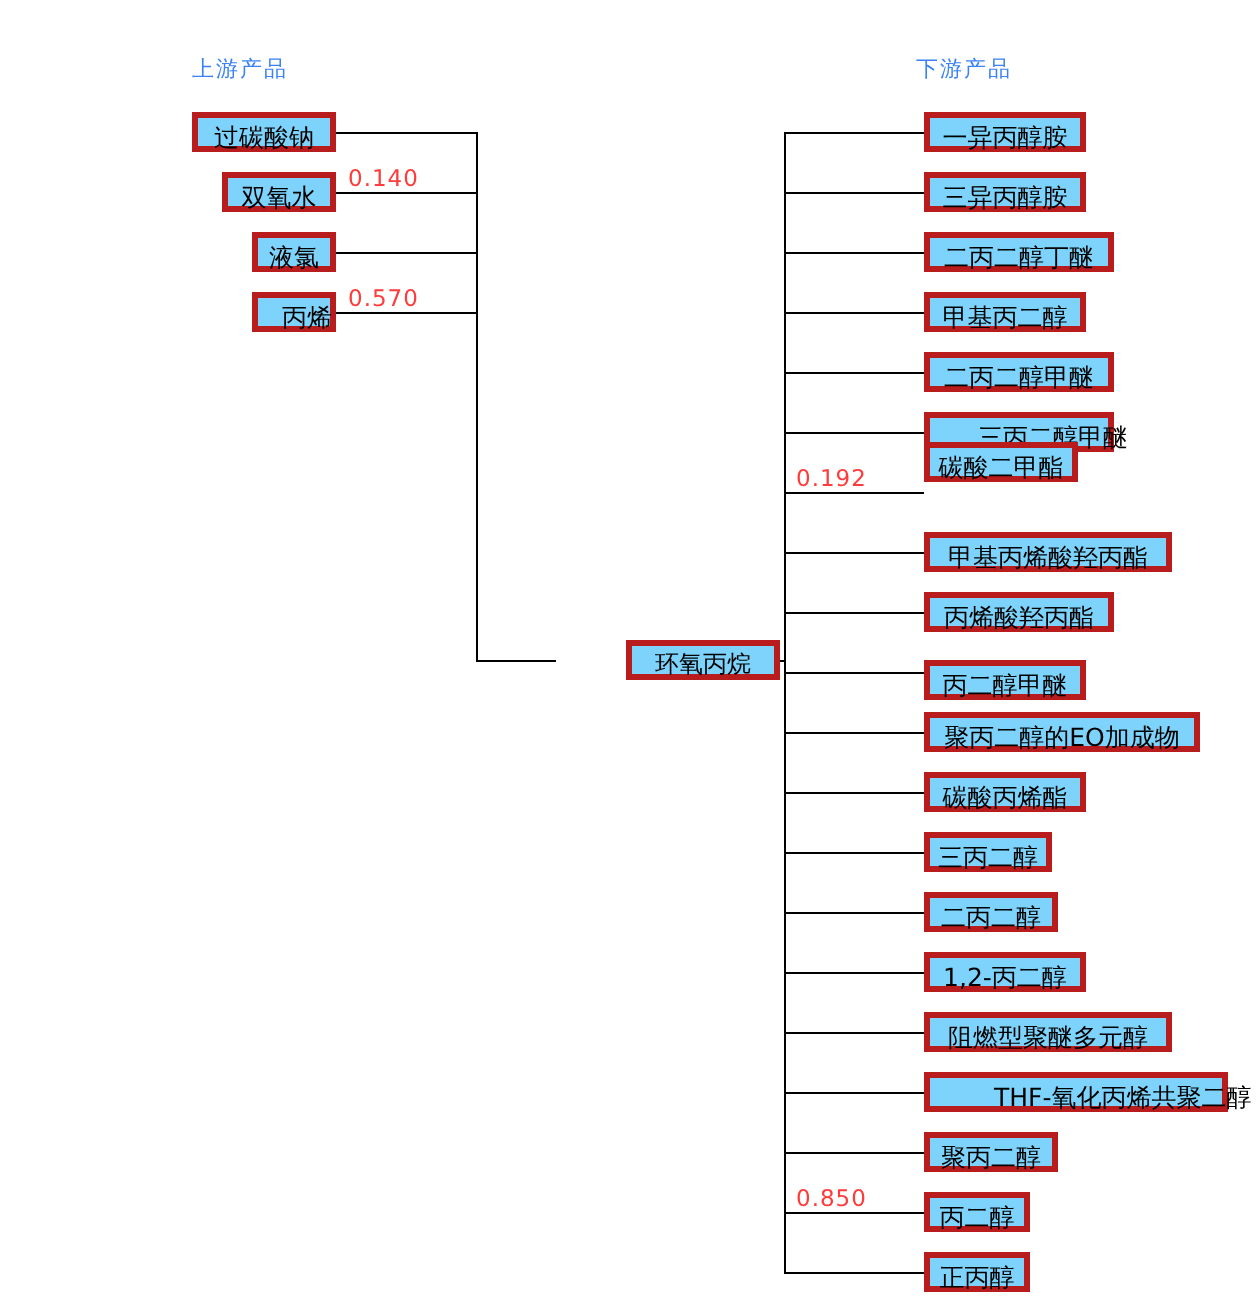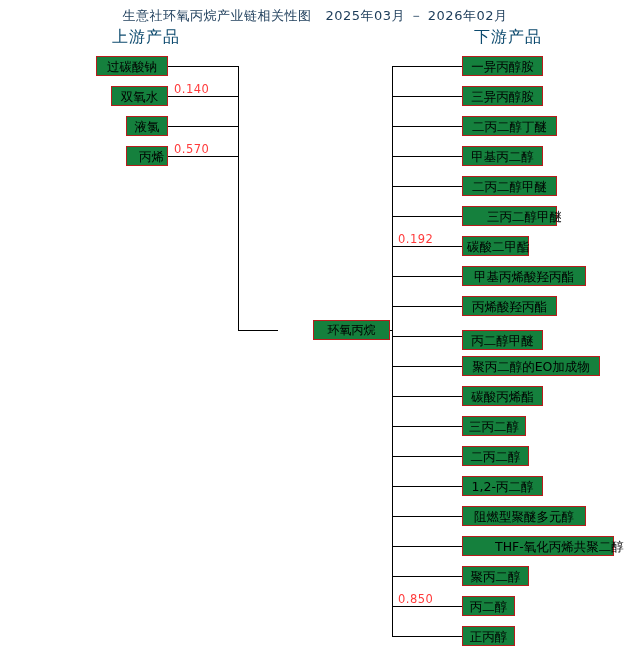--- a/index.html
+++ b/index.html
@@ -31,36 +31,35 @@
     text-align: center;
     font-size: 13px;
     color: #1b3b59;
     letter-spacing: 0.5px;
     white-space: pre;
   }
 
   .col-header {
     position: absolute;
     top: 27px;
-    font-size: 16px;
-    color: #0c4a6e;
+    font-size: 11px;
+    color: #3b82f6;
     letter-spacing: 1px;
     white-space: nowrap;
-    margin-left: 16px;
   }
   .col-header.up   { left: 96px; }
   .col-header.down { left: 458px; }
 
   
   .node {
     position: absolute;
     height: 20px;
     line-height: 19px;
-    border: 1px solid #b91c1c;
-    background: #15803d;
+    border: 3px solid #b91c1c;
+    background: #7dd3fc;
     font-size: 12.5px;
     color: #000000;
     white-space: nowrap;
     padding: 0 4px;
     box-sizing: border-box;
     text-align: center;
     z-index: 3;
   }
   .node.up   { right: auto; }
   .node.down { text-align: center; }
@@ -91,21 +90,20 @@
     white-space: nowrap;
     letter-spacing: 0.5px;
     z-index: 4;
   }
 </style>
 </head>
 <body>
 
 <div id="chart-root">
 
-  <div class="title">生意社环氧丙烷产业链相关性图   2025年03月 － 2026年02月</div>
 
   <div class="col-header up">上游产品</div>
   <div class="col-header down">下游产品</div>
 
   <div class="node center" id="center-node" style="left: 278px; top: 320px; width: 77px;">环氧丙烷</div>
 
   <div id="gen-layer">
       <div class="node up" style="left: 96px; top: 56px; width: 72px;">过碳酸钠</div>
       <div class="hline" style="left: 168px; top: 66px; width: 70px;"></div>
       <div class="node up" style="left: 111px; top: 86px; width: 57px;">双氧水</div>
@@ -123,21 +121,21 @@
       <div class="node down" style="left: 462px; top: 86px; width: 81px;">三异丙醇胺</div>
       <div class="hline" style="left: 392px; top: 96px; width: 70px;"></div>
       <div class="node down" style="left: 462px; top: 116px; width: 95px;">二丙二醇丁醚</div>
       <div class="hline" style="left: 392px; top: 126px; width: 70px;"></div>
       <div class="node down" style="left: 462px; top: 146px; width: 81px;">甲基丙二醇</div>
       <div class="hline" style="left: 392px; top: 156px; width: 70px;"></div>
       <div class="node down" style="left: 462px; top: 176px; width: 95px;">二丙二醇甲醚</div>
       <div class="hline" style="left: 392px; top: 186px; width: 70px;"></div>
       <div class="node down" style="left: 462px; top: 206px; width: 95px; padding-left: 24px;">三丙二醇甲醚</div>
       <div class="hline" style="left: 392px; top: 216px; width: 70px;"></div>
-      <div class="node down" style="left: 462px; top: 236px; width: 67px; text-align: center;">碳酸二甲酯</div>
+      <div class="node down" style="left: 462px; top: 221px; width: 77px; text-align: center;">碳酸二甲酯</div>
       <div class="hline" style="left: 392px; top: 246px; width: 70px;"></div>
       <div class="corr" style="left: 398px; top: 232px;">0.192</div>
       <div class="node down" style="left: 462px; top: 266px; width: 124px;">甲基丙烯酸羟丙酯</div>
       <div class="hline" style="left: 392px; top: 276px; width: 70px;"></div>
       <div class="node down" style="left: 462px; top: 296px; width: 95px;">丙烯酸羟丙酯</div>
       <div class="hline" style="left: 392px; top: 306px; width: 70px;"></div>
       <div class="node down" style="left: 462px; top: 330px; width: 81px;">丙二醇甲醚</div>
       <div class="hline" style="left: 392px; top: 336px; width: 70px;"></div>
       <div class="node down" style="left: 462px; top: 356px; width: 138px;">聚丙二醇的EO加成物</div>
       <div class="hline" style="left: 392px; top: 366px; width: 70px;"></div>

